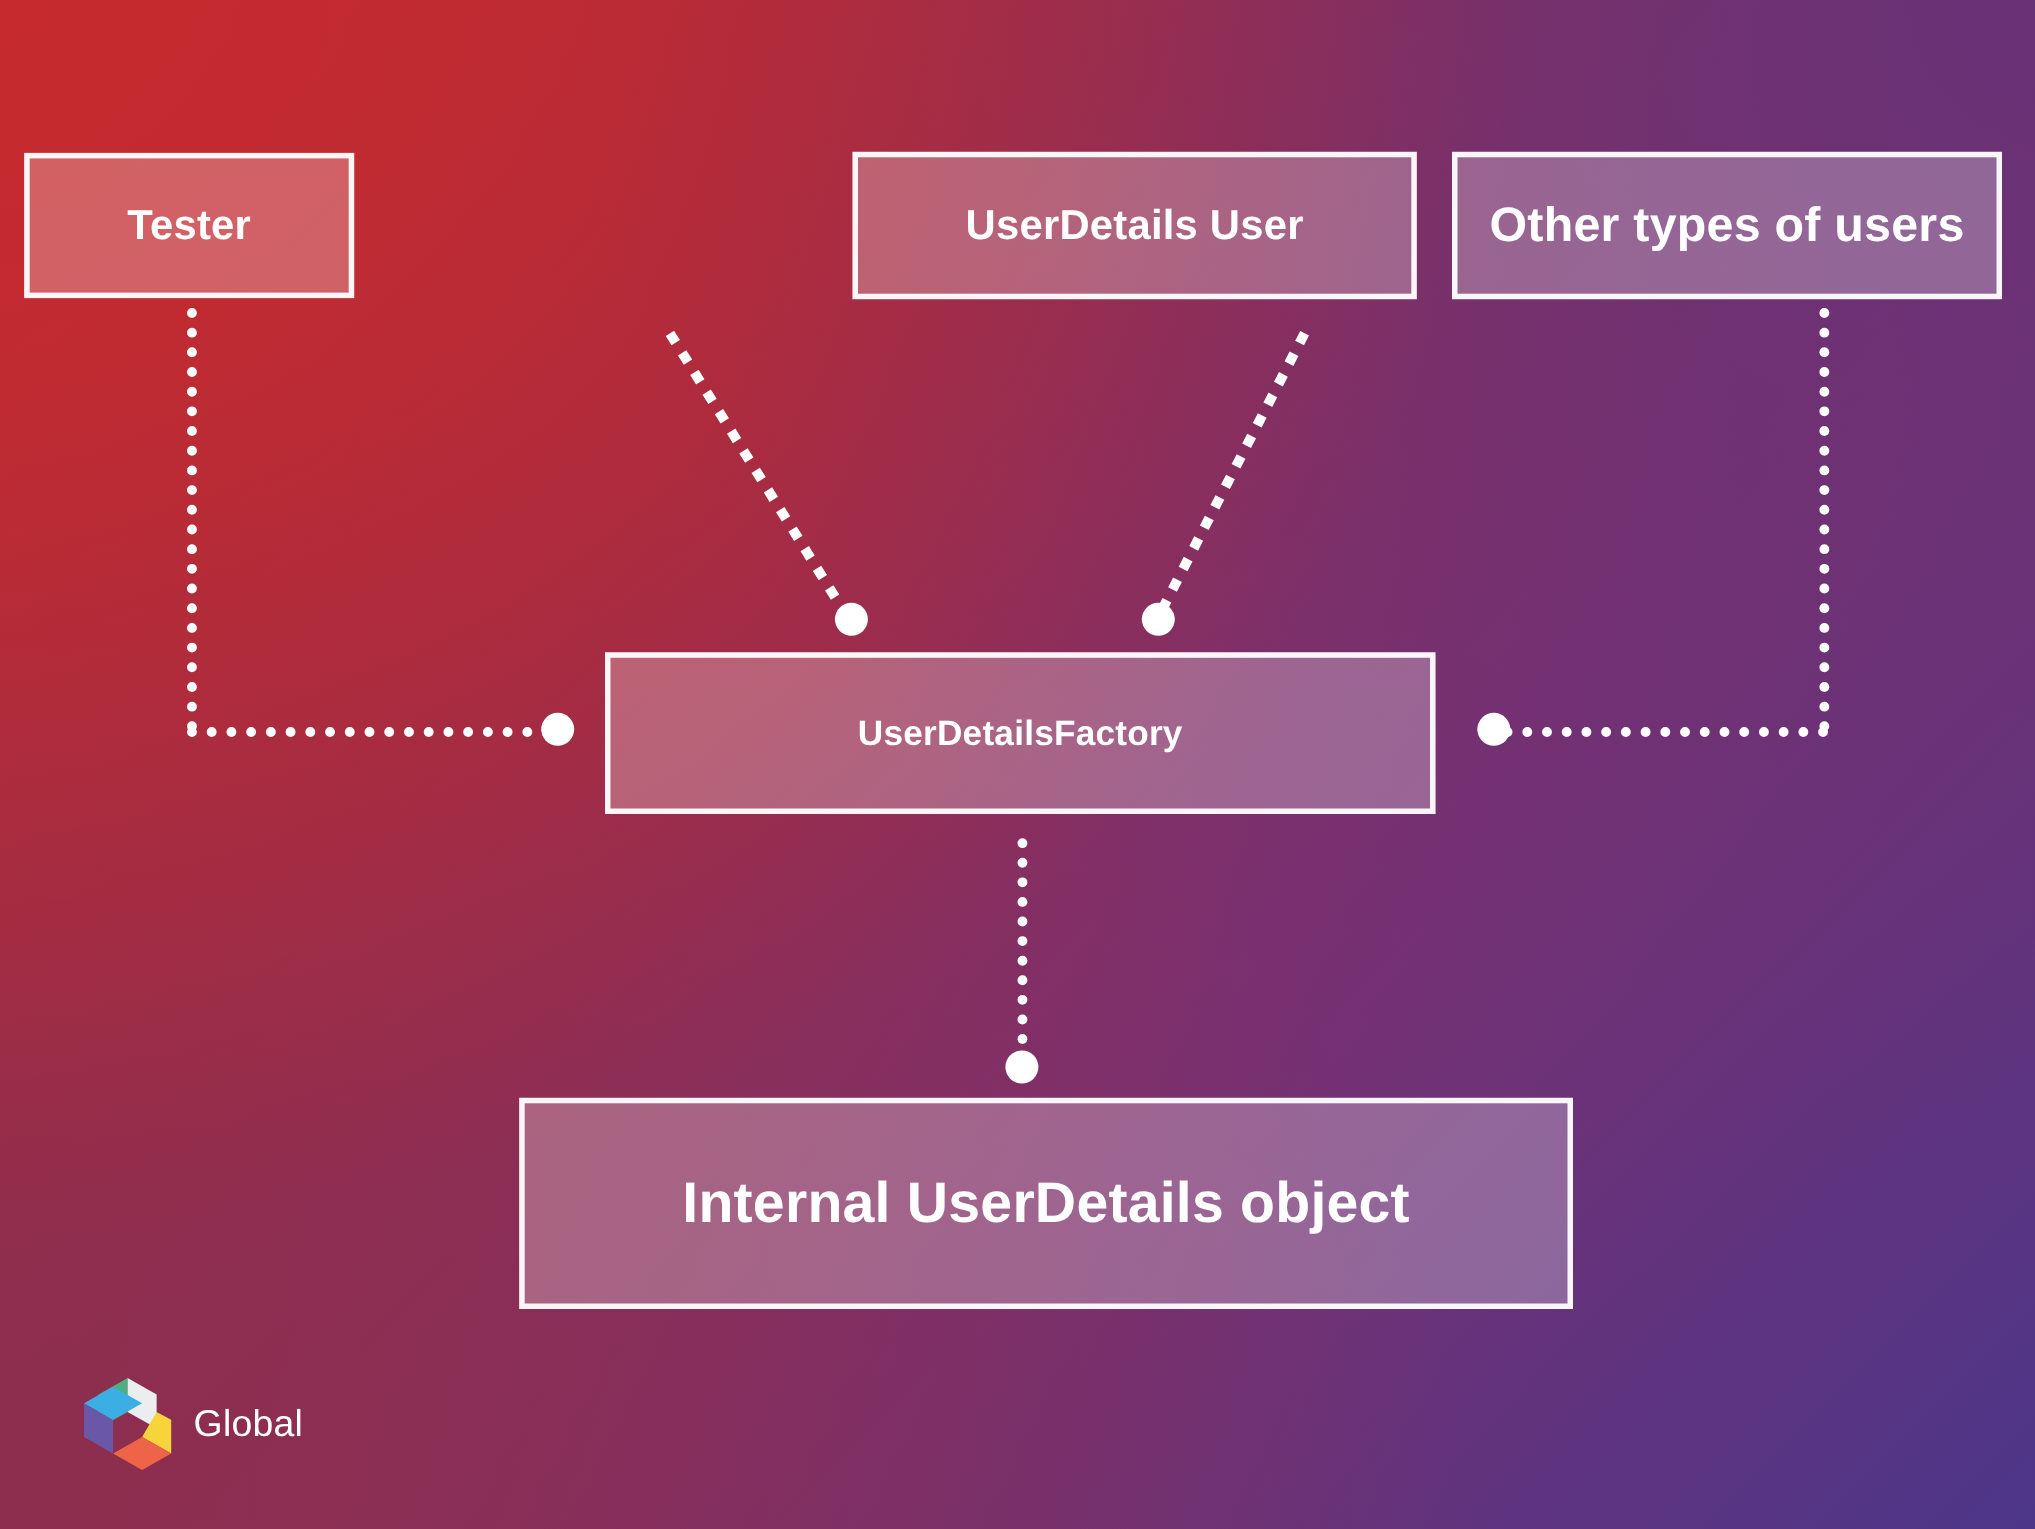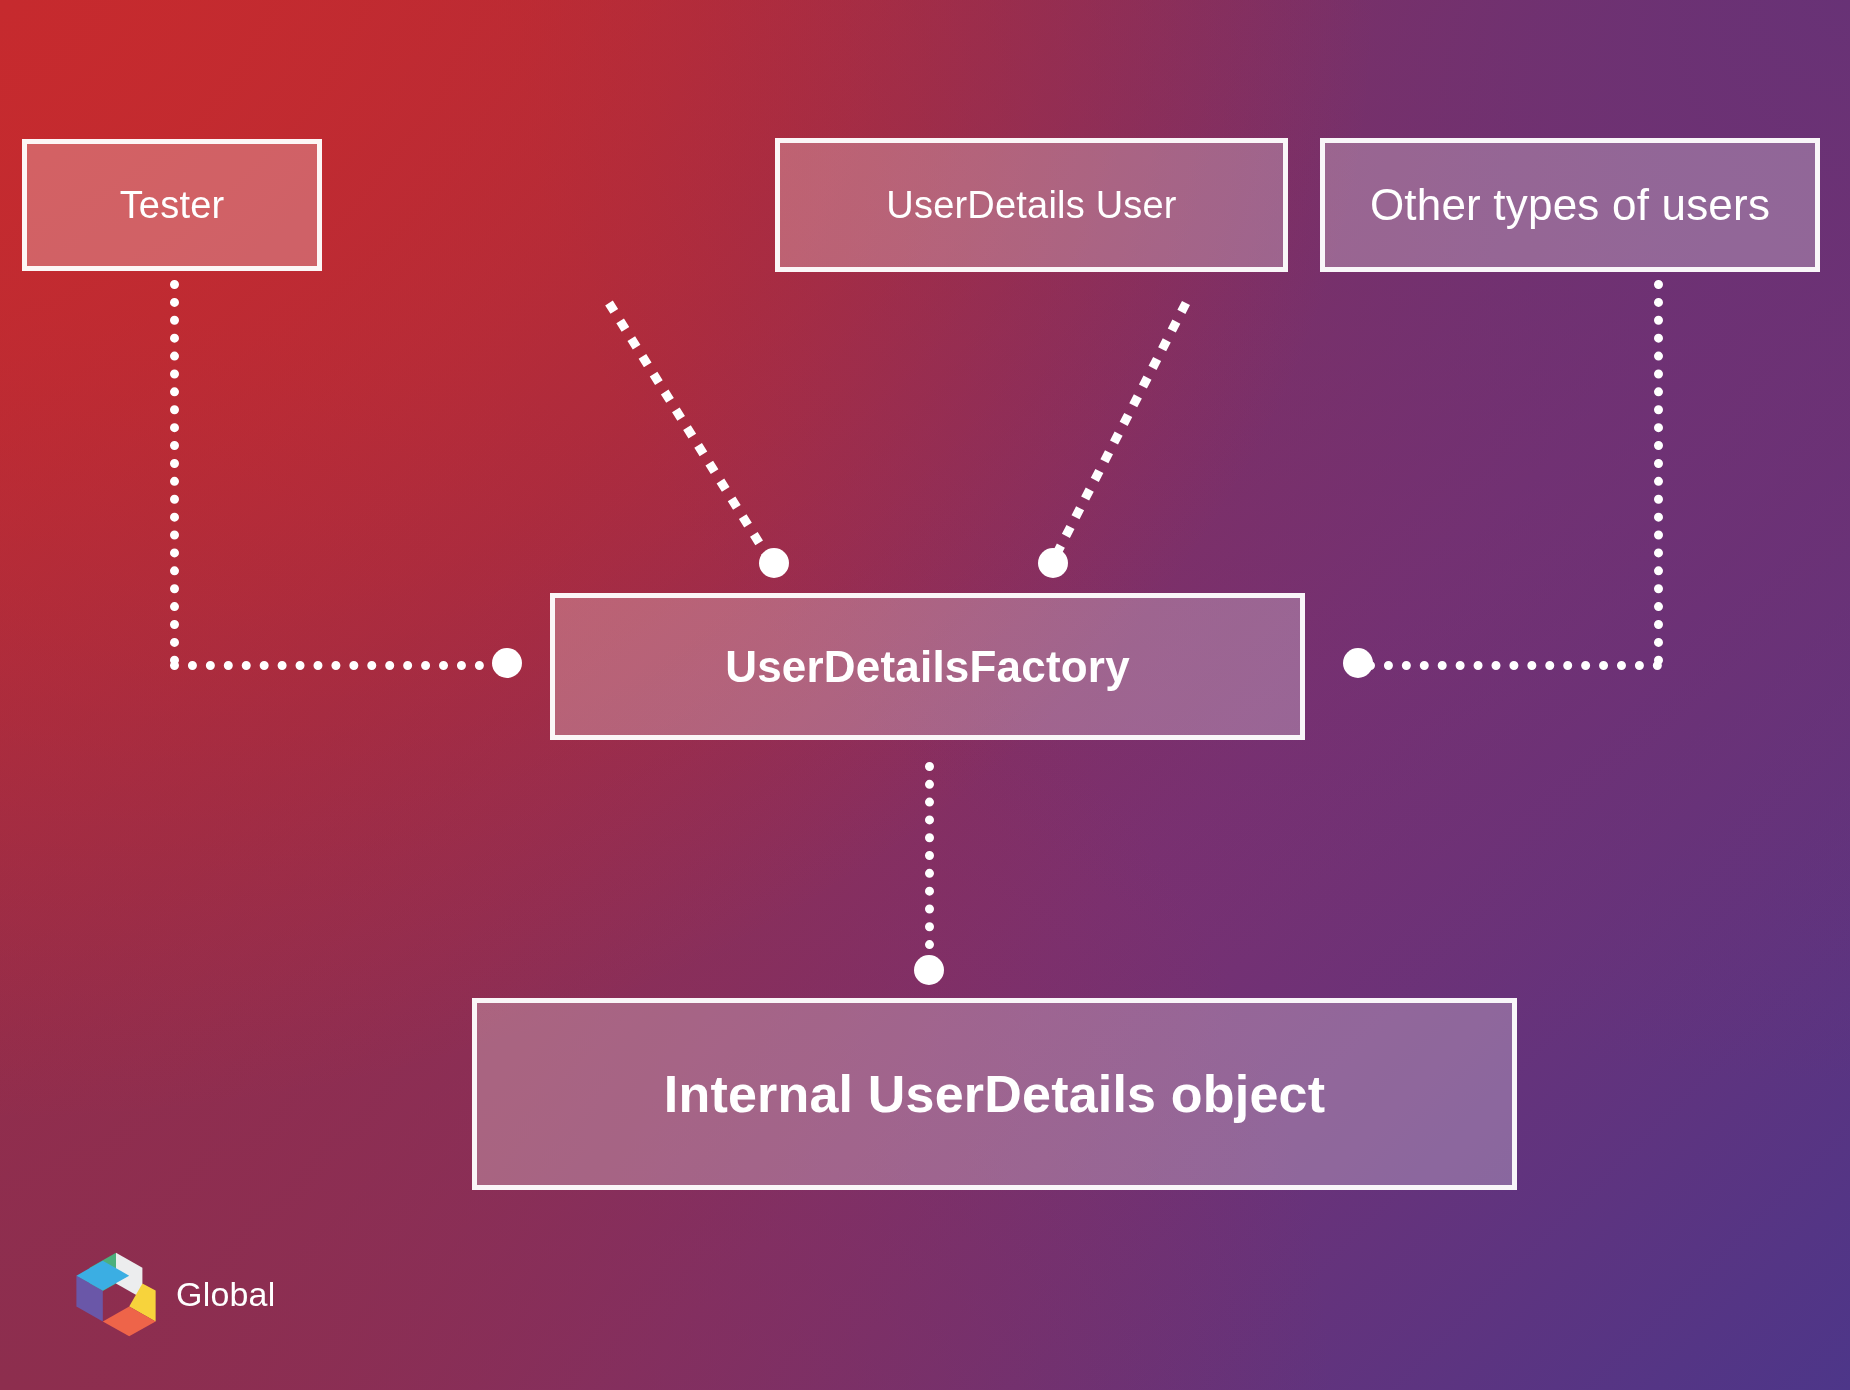--- a/index.html
+++ b/index.html
@@ -19,30 +19,31 @@
   }
   .box{
     position:absolute;
     border:5px solid rgba(255,255,255,0.94);
     box-sizing:border-box;
     display:flex;align-items:center;justify-content:center;
     color:#ffffff;
     text-align:center;
     background:rgba(255,255,255,0.26);
     letter-spacing:.2px;
+    font-weight:bold;
   }
   
   #box-tester{left:22px;top:139px;width:300px;height:132px;font-size:38px;}
   #box-organization{left:358px;top:138px;width:390px;height:133px;font-size:38px;}
   #box-organization-user{left:775px;top:138px;width:513px;height:134px;font-size:38px;}
   #box-other-users{left:1320px;top:138px;width:500px;height:134px;font-size:44px;}
   
-  #box-factory{left:550px;top:593px;width:755px;height:147px;font-size:44px;font-weight:600;}
+  #box-factory{left:550px;top:593px;width:755px;height:147px;font-size:32px;font-weight:600;}
   
-  #box-internal{left:472px;top:998px;width:1045px;height:192px;font-size:52px;font-weight:700;}
+  #box-internal{left:472px;top:998px;width:958px;height:192px;font-size:52px;font-weight:700;}
   .dot{
     position:absolute;width:30px;height:30px;border-radius:50%;
     background:#ffffff;
   }
   .dotted-v{
     position:absolute;width:0;
     border-left:9px dotted #ffffff;
   }
   .dotted-h{
     position:absolute;height:0;

